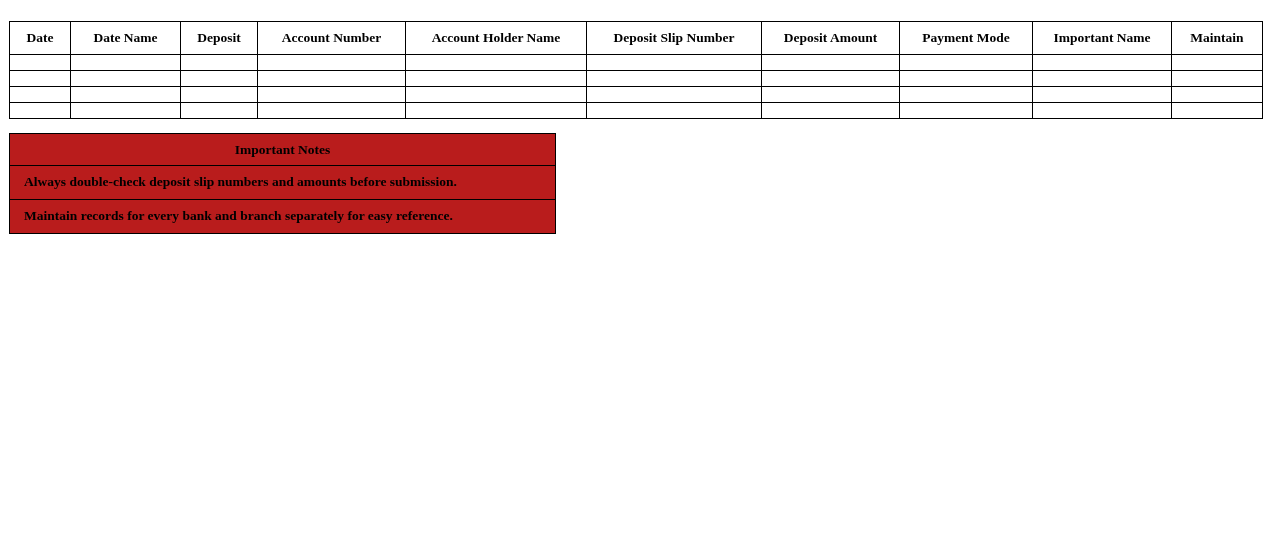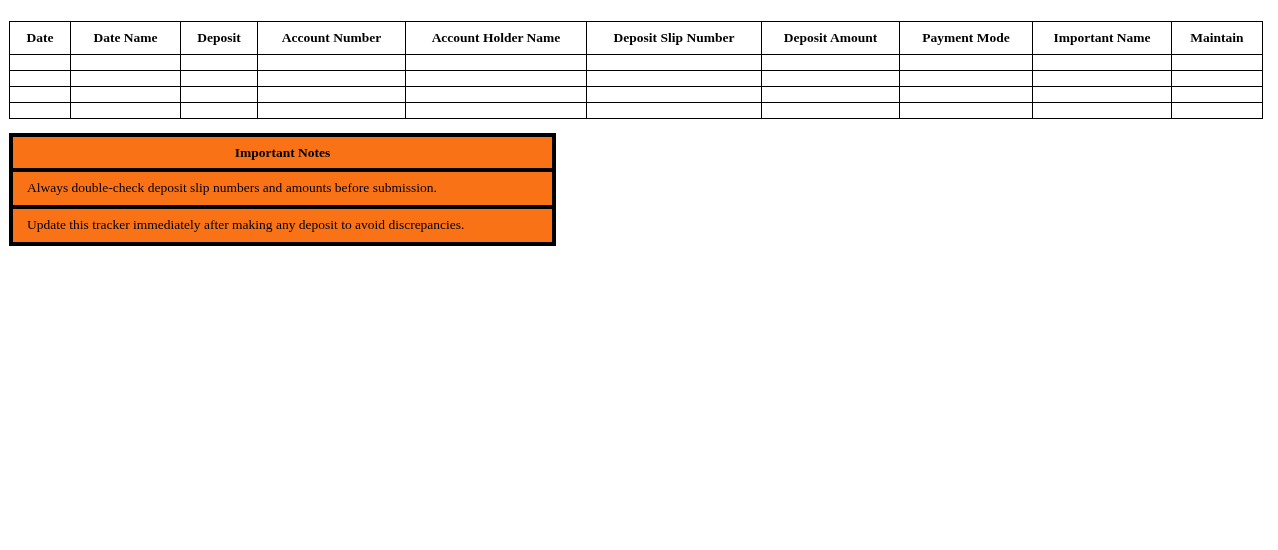--- a/index.html
+++ b/index.html
@@ -57,35 +57,35 @@
     width: 547px;
   }
   table.notes {
     border-collapse: collapse;
     table-layout: fixed;
     width: 100%;
     background: #ffffff;
   }
   table.notes th,
   table.notes td {
-    border: 4px solid #000000;
-    background: #f97316;
+    border: 1px solid #000000;
+    background: #b91c1c;
     margin-top: 16px;
   }
   table.notes th.notes-title {
     height: 31px;
     font-weight: bold;
     font-size: 13.5px;
     text-align: center;
     vertical-align: middle;
     padding: 0;
   }
   table.notes td.note-cell {
     height: 33px;
-    font-weight: normal;
+    font-weight: bold;
     font-size: 13.5px;
     text-align: left;
     vertical-align: middle;
     padding: 0 6px 0 14px;
     line-height: 1.2;
     white-space: nowrap;
   }
 </style>
 </head>
 <body>
@@ -176,17 +176,17 @@
     <thead>
       <tr>
         <th class="notes-title">Important Notes</th>
       </tr>
     </thead>
     <tbody>
         <tr>
           <td class="note-cell">Always double-check deposit slip numbers and amounts before submission.</td>
         </tr>
         <tr>
-          <td class="note-cell">Update this tracker immediately after making any deposit to avoid discrepancies.</td>
+          <td class="note-cell">Maintain records for every bank and branch separately for easy reference.</td>
         </tr>
       </tbody>
   </table>
 </div>
 
 </body></html>

